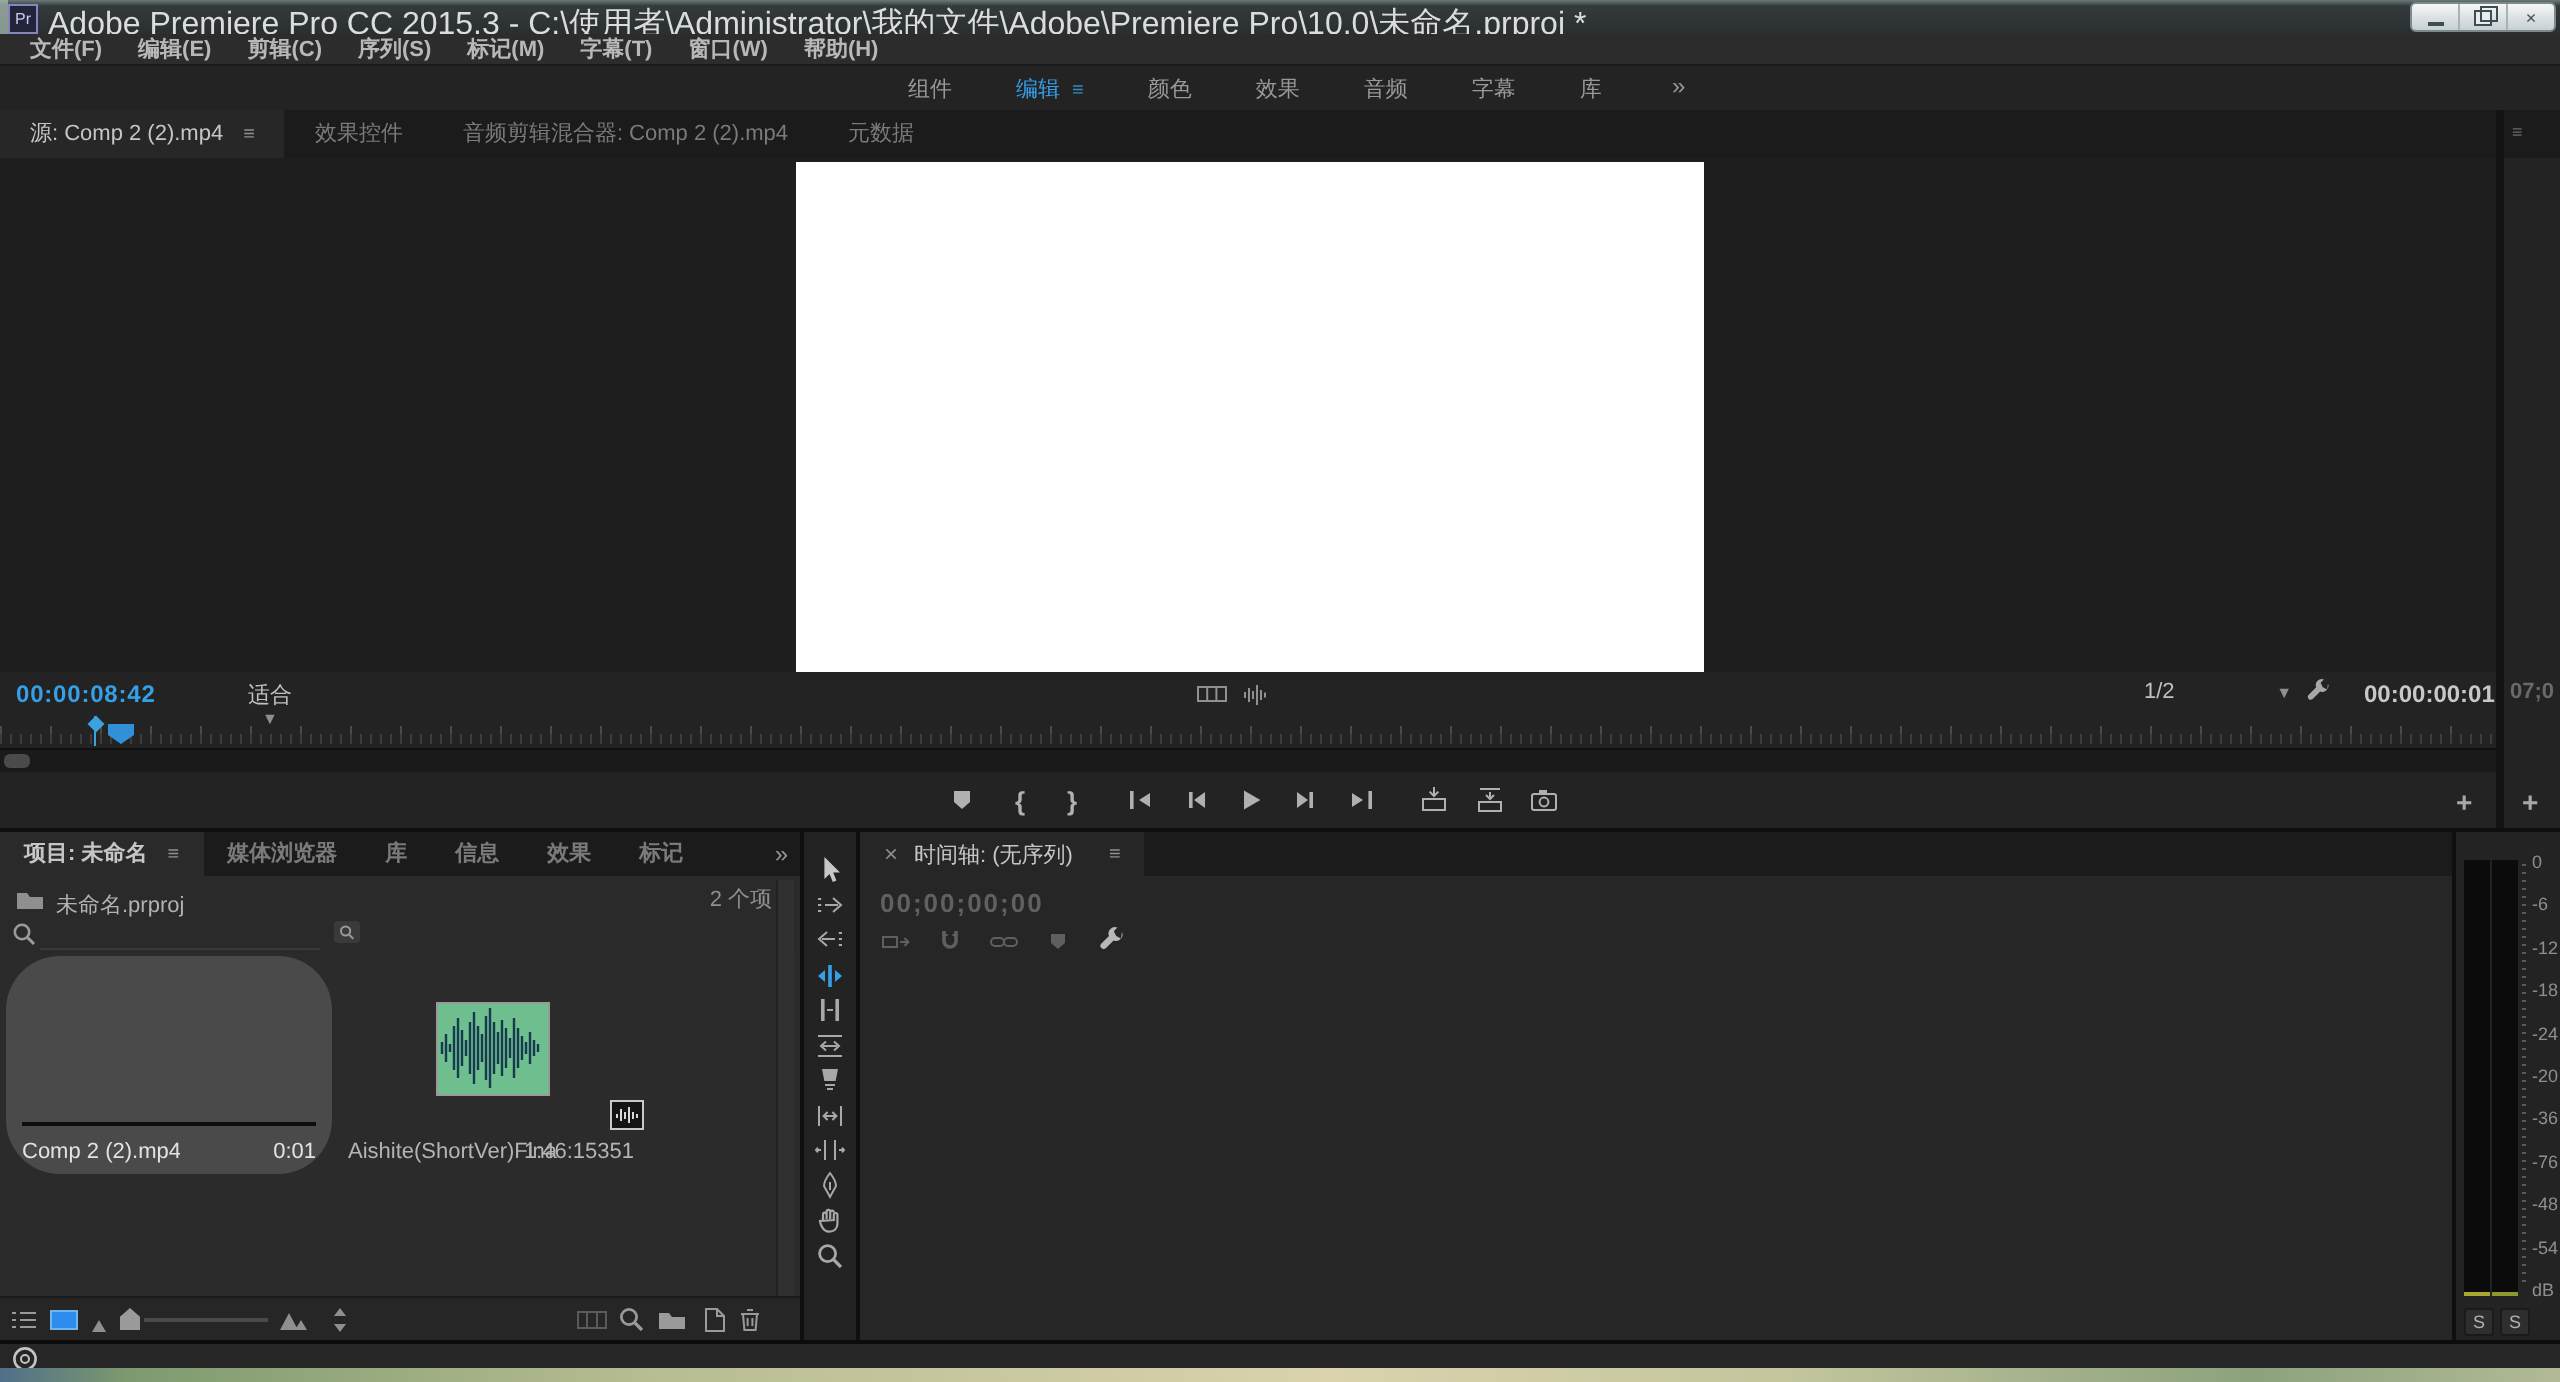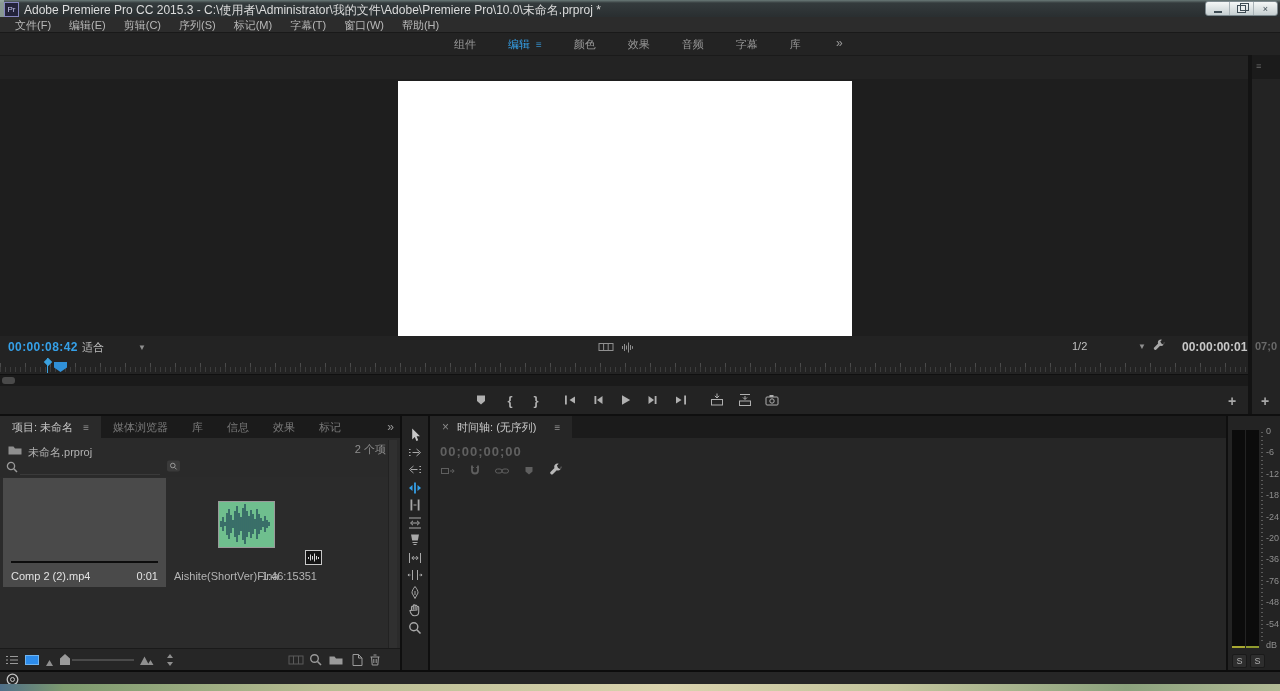--- a/index.html
+++ b/index.html
@@ -8,54 +8,54 @@
   .abs{position:absolute;}
   svg{display:block;}
 
   
   .titlebar{left:0;top:0;width:1280px;height:17px;
     background:linear-gradient(180deg,#6a7a78 0,#343b3d 3px,#2a2f31 16px);
     border-bottom:1px solid #141414;}
   .titlebar::before{content:"";position:absolute;left:0;top:0;width:4px;height:17px;background:#a7bbb2;opacity:.75;}
   .pr-icon{position:absolute;left:4px;top:2px;width:13px;height:13px;background:#23233a;border:1px solid #8585c0;
     color:#c7c7ef;font-size:8px;font-weight:normal;display:flex;align-items:center;justify-content:center;}
-  .win-title{position:absolute;left:24px;top:2px;font-size:12px;color:#dcdcdc;white-space:nowrap;}
+  .win-title{position:absolute;left:24px;top:2px;font-size:16px;color:#dcdcdc;white-space:nowrap;}
   .win-buttons{position:absolute;right:2px;top:1px;display:flex;background:linear-gradient(#f4f7f6,#c6cfd1);
     border:1px solid #7d898e;border-radius:3px;height:13px;}
   .win-btn{width:23px;display:flex;align-items:center;justify-content:center;color:#3e4c54;font-size:9px;border-left:1px solid #a9b3b7;}
   .win-btn:first-child{border-left:none;}
   .glyph-min{width:8px;height:6px;border-bottom:2px solid #3e4c54;}
   .glyph-restore{position:relative;width:7px;height:6px;border:1px solid #3e4c54;background:#e8ecec;}
   .glyph-restore::before{content:"";position:absolute;left:2px;top:-3px;width:7px;height:6px;border:1px solid #3e4c54;}
 
   
   .menubar{left:0;top:17px;width:1280px;height:16px;background:#2c2c2c;border-bottom:1px solid #191919;
     display:flex;align-items:center;padding-left:6px;box-sizing:border-box;}
-  .menu-item{padding:0 9px;font-size:11px;color:#b8b8b8;line-height:16px;}
+  .menu-item{padding:0 9px;font-size:11px;color:#b8b8b8;line-height:16px;font-weight:bold;}
 
   
   .wsbar{left:0;top:33px;width:1280px;height:22px;background:#232323;border-bottom:1px solid #1a1a1a;}
   .ws-tabs{position:absolute;left:438px;top:0;display:flex;height:22px;align-items:center;}
   .ws-tab{padding:0 16px;font-size:11px;color:#989898;}
   .ws-tab.active{color:#35a0e8;}
   .ws-menu{margin-left:6px;color:#3589c0;font-size:10px;}
   .ws-overflow{position:absolute;left:836px;top:3px;color:#989898;font-size:12px;}
 
   
   .src-tabs{left:0;top:55px;width:1248px;height:24px;background:#1b1b1b;display:flex;}
   .ptab{padding:0 15px;line-height:24px;font-size:11px;color:#7a7a7a;white-space:nowrap;}
   .ptab.active{background:#272727;color:#c6c6c6;}
   .tabmenu{color:#8f8f8f;margin-left:10px;font-size:10px;}
   .viewer{left:0;top:79px;width:1248px;height:257px;background:#1e1e1e;}
   .whiteframe{left:398px;top:81px;width:454px;height:255px;background:#ffffff;}
   .ctrlrow{left:0;top:336px;width:1248px;height:22px;background:#232323;}
   .tc-src{position:absolute;left:8px;top:4px;color:#35a0e8;font-size:12px;font-weight:bold;letter-spacing:.4px;}
   .dd{position:absolute;top:4px;display:flex;justify-content:space-between;align-items:center;font-size:11px;color:#c0c0c0;}
   .dd .arrow{color:#8f8f8f;font-size:8px;}
-  .dd-fit{left:82px;width:64px;}
+  .dd-fit{left:103px;width:64px;flex-direction:column;}
   .dd-res{left:1072px;width:74px;}
   .mon-ic{position:absolute;top:4px;}
   .tc-dur{position:absolute;left:1182px;top:4px;color:#c8c8c8;font-size:12px;font-weight:bold;}
   .ruler{left:0;top:358px;width:1248px;height:16px;}
   .ticks-minor{position:absolute;left:0;bottom:2px;width:100%;height:5px;
     background:repeating-linear-gradient(90deg,#3c3c3c 0 1px,transparent 1px 5px);}
   .ticks-major{position:absolute;left:0;bottom:2px;width:100%;height:9px;
     background:repeating-linear-gradient(90deg,#4a4a4a 0 1px,transparent 1px 25px);}
   .playhead-line{position:absolute;left:47px;top:0;width:1px;height:15px;background:#3ba2e0;}
   .playhead-knob{position:absolute;left:44.5px;top:1px;width:6px;height:6px;background:#3ba2e0;transform:rotate(45deg);}
@@ -72,32 +72,32 @@
   .vdiv-top{left:1248px;top:55px;width:4px;height:359px;background:#131313;}
   .hdiv-mid{left:0;top:414px;width:1280px;height:2px;background:#0f0f0f;}
 
   
   .sliver{left:1252px;top:55px;width:28px;height:359px;background:#232323;}
   .sliver-tabs{position:absolute;left:0;top:0;width:28px;height:24px;background:#1b1b1b;color:#6a6a6a;font-size:9px;padding:6px 0 0 4px;box-sizing:border-box;}
   .sliver-tc{position:absolute;left:3px;top:285px;width:24px;overflow:hidden;color:#696969;font-size:11px;font-weight:bold;white-space:nowrap;}
 
   
   .proj{left:0;top:416px;width:400px;height:254px;background:#2a2a2a;}
-  .proj-tabs{position:absolute;left:0;top:0;width:400px;height:22px;background:#1b1b1b;display:flex;}
+  .proj-tabs{position:absolute;left:0;top:0;width:400px;height:22px;background:#1b1b1b;display:flex;font-weight:bold;}
   .ptab2{padding:0 12px;line-height:22px;font-size:11px;color:#7a7a7a;white-space:nowrap;}
   .ptab2.active{background:#2a2a2a;color:#c6c6c6;}
   .proj-overflow{position:absolute;right:6px;top:4px;color:#989898;font-size:12px;}
   .bin-row{position:absolute;left:0;top:24px;width:400px;height:18px;}
   .bin-name{position:absolute;left:28px;top:5px;font-size:11px;color:#b2b2b2;}
   .item-count{position:absolute;right:14px;top:2px;font-size:11px;color:#8f8f8f;}
   .search-row{position:absolute;left:0;top:43px;width:400px;height:17px;}
   .search-input{position:absolute;left:20px;top:0;width:136px;height:13px;background:transparent;border:none;
     border-bottom:1px solid #3a3a3a;color:#c8c8c8;font-size:11px;outline:none;}
   .items-area{position:absolute;left:0;top:61px;width:400px;height:171px;background:#2b2b2b;}
-  .cell1{position:absolute;left:3px;top:1px;width:163px;height:109px;background:#4a4a4a;}
+  .cell1{position:absolute;left:3px;top:1px;width:163px;height:109px;background:#4a4a4a;border-radius:27px;}
   .cell1-scrub{position:absolute;left:8px;right:8px;bottom:24px;height:2px;background:#0d0d0d;}
   .cell-name{position:absolute;left:8px;bottom:5px;font-size:11px;color:#e2e2e2;max-width:105px;overflow:hidden;white-space:nowrap;}
   .cell-dur{position:absolute;right:8px;bottom:5px;font-size:11px;color:#e2e2e2;}
   .cell2{position:absolute;left:168px;top:1px;width:163px;height:109px;}
   .cell2 .cell-name,.cell2 .cell-dur{color:#b4b4b4;}
   .cell2 .cell-dur{right:14px;}
   .wavebox{position:absolute;left:50px;top:23px;width:55px;height:45px;background:#6fbf8e;border:1px solid #9a9a9a;}
   .audio-badge{position:absolute;left:137px;top:72px;width:15px;height:13px;background:#141414;border:1px solid #c8c8c8;
     display:flex;align-items:center;justify-content:center;}
   .proj-vscroll{position:absolute;left:388px;top:24px;width:8px;height:208px;background:#303030;border-left:1px solid #222;}
@@ -179,20 +179,26 @@
       <span class="ws-tab active"><span>编辑</span><span class="ws-menu">≡</span></span>
       <span class="ws-tab">颜色</span>
       <span class="ws-tab">效果</span>
       <span class="ws-tab">音频</span>
       <span class="ws-tab">字幕</span>
       <span class="ws-tab">库</span>
     </div>
     <span class="ws-overflow">»</span>
   </div>
 
+  <div class="abs src-tabs">
+    <span class="ptab active"><span>源: Comp 2 (2).mp4</span><span class="tabmenu">≡</span></span>
+    <span class="ptab">效果控件</span>
+    <span class="ptab">音频剪辑混合器: Comp 2 (2).mp4</span>
+    <span class="ptab">元数据</span>
+  </div>
 
   <div class="abs viewer"></div>
   <div class="abs whiteframe"></div>
 
   <div class="abs ctrlrow">
     <span class="tc-src">00:00:08:42</span>
     <span class="dd dd-fit">
         <span>适合</span>
         <span class="arrow">▼</span>
       </span>

